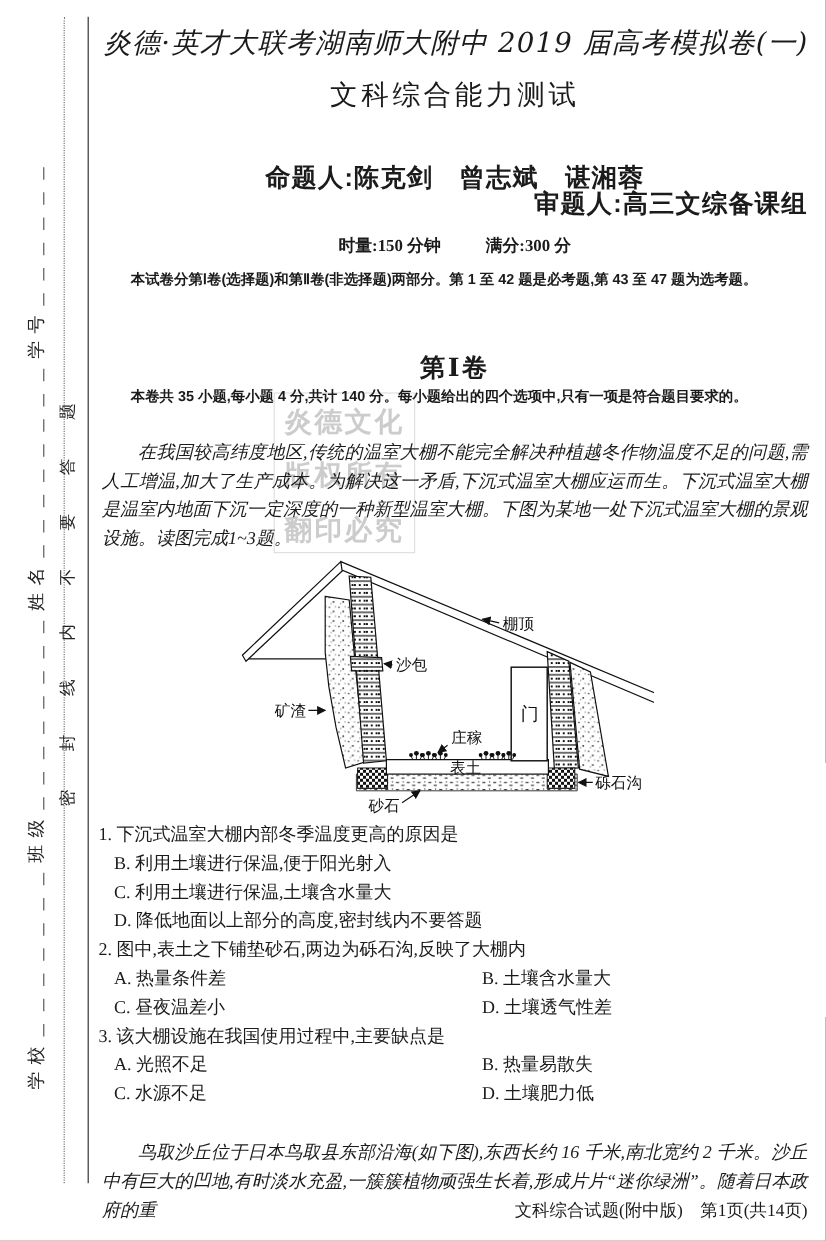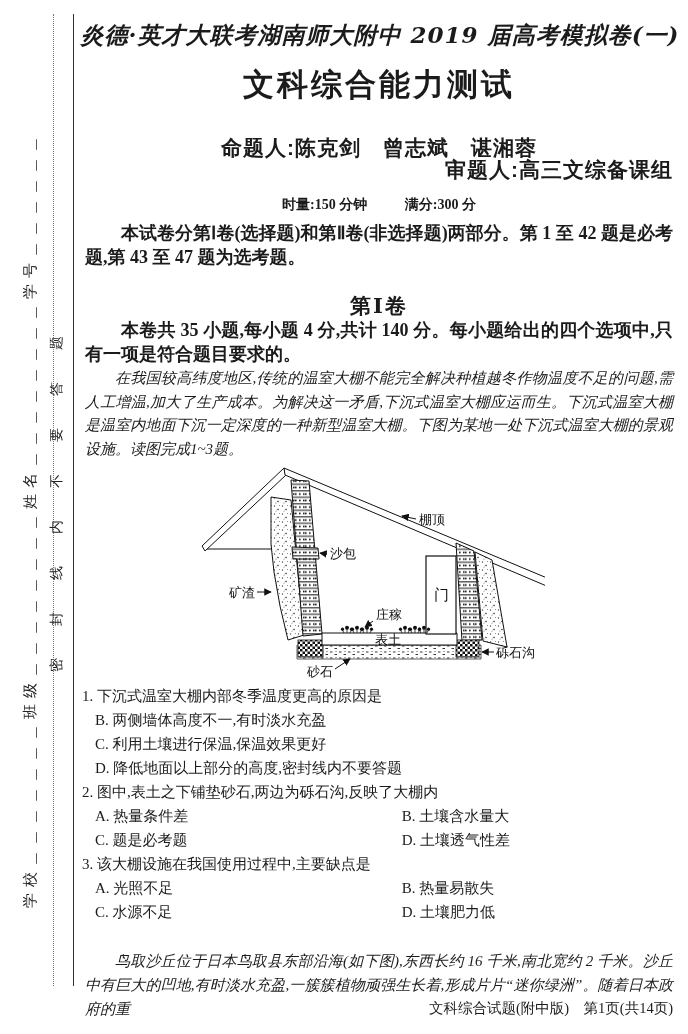--- a/index.html
+++ b/index.html
@@ -12,33 +12,33 @@
           transform:rotate(-90deg);font-size:15px;letter-spacing:6px;white-space:nowrap;color:#222;}
   .seal{position:absolute;left:48px;top:672px;width:380px;height:18px;transform-origin:0 0;
         transform:rotate(-90deg);font-size:14px;letter-spacing:32px;white-space:nowrap;color:#222;}
   
   .wm{position:absolute;left:228px;top:327px;width:116px;height:132px;border:1px solid #e0e0e0;}
   .wm-line{position:absolute;width:100%;text-align:center;color:#cccccc;font-weight:bold;
            font-size:23px;letter-spacing:2px;font-family:"Liberation Sans","DejaVu Sans",sans-serif;}
   .wm1{top:8px;} .wm2{top:52px;} .wm3{top:98px;}
   
   .hdr-series{position:absolute;top:20px;left:78px;width:604px;text-align:center;white-space:nowrap;
-              font-family:"DejaVu Serif",serif;font-style:italic;font-weight:bold;font-size:23px;letter-spacing:1px;}
+              font-family:"DejaVu Serif",serif;font-style:italic;font-weight:normal;font-size:23px;letter-spacing:1px;}
   .hdr-title{position:absolute;top:64px;left:85px;width:588px;text-align:center;
-             font-family:"Liberation Sans","DejaVu Sans",sans-serif;font-weight:bold;font-size:31px;letter-spacing:3px;}
+             font-family:"Liberation Sans","DejaVu Sans",sans-serif;font-weight:normal;font-size:23px;letter-spacing:3px;}
   .hdr-setters{position:absolute;top:122px;left:85px;width:588px;text-align:center;
                font-family:"Liberation Sans","DejaVu Sans",sans-serif;font-weight:bold;font-size:21px;letter-spacing:1px;margin-top:12px;}
   .hdr-reviewers{position:absolute;top:156px;left:85px;width:588px;text-align:right;
                font-family:"Liberation Sans","DejaVu Sans",sans-serif;font-weight:bold;font-size:21px;letter-spacing:1px;}
   .hdr-meta{position:absolute;top:196px;left:85px;width:588px;text-align:center;
             font-weight:bold;font-size:14px;}
   .hdr-meta .gap{margin-left:34px;}
   
   .para{position:absolute;left:85px;width:588px;text-align:justify;}
-  .bold-sans{font-family:Liberation Serif, serif;font-weight:bold;font-size:18px;line-height:24px;text-indent:2em;}
+  .bold-sans{font-family:Liberation Sans, sans-serif;font-weight:bold;font-size:12px;line-height:24px;text-indent:2em;}
   .p1{top:221px;}
   .sec-title{position:absolute;top:281px;left:85px;width:588px;text-align:center;
              font-weight:bold;font-size:21px;letter-spacing:2px;margin-top:11px;}
   .p2{top:318px;}
   .kai{font-style:italic;font-size:15px;line-height:23.5px;text-indent:2em;}
   .p3{top:367px;}
   .p4{top:949px;line-height:24px;}
   
   .diagram{position:absolute;left:185px;top:464px;width:360px;height:222px;}
   .diagram text{font-family:"Liberation Serif","DejaVu Serif",serif;font-size:13px;fill:#111;}
@@ -49,20 +49,25 @@
   .opt{padding-left:13px;white-space:nowrap;}
   .optrow{padding-left:13px;white-space:nowrap;}
   .optrow .o1{display:inline-block;width:303px;}
   .footer{position:absolute;top:999px;left:85px;width:588px;text-align:right;font-size:14.5px;}
 </style>
 </head>
 <body>
 
 <div class="page">
 
+  <div class="wm">
+    <div class="wm-line wm1">炎德文化</div>
+    <div class="wm-line wm2">版权所有</div>
+    <div class="wm-line wm3">翻印必究</div>
+  </div>
 
   <div class="vline-dotted"></div>
   <div class="vline-solid"></div>
   <div class="fields">学校＿＿＿＿＿＿＿班级＿＿＿＿＿＿＿＿姓名＿＿＿＿＿＿＿＿学号＿＿＿＿＿＿</div>
   <div class="seal">密封线内不要答题</div>
 
   <div class="hdr-series">炎德·英才大联考湖南师大附中 2019 届高考模拟卷(一)</div>
   <div class="hdr-title">文科综合能力测试</div>
   <div class="hdr-setters">命题人:陈克剑　曾志斌　谌湘蓉</div>
   <div class="hdr-reviewers">审题人:高三文综备课组</div>
@@ -145,31 +150,31 @@
     <text x="249" y="136" class="door-t">门</text>
     <text x="190" y="180">表土</text>
     <line x1="309" y1="188" x2="297" y2="188" stroke="#111" stroke-width="1" marker-end="url(#arr)"></line>
     <text x="311" y="193">砾石沟</text>
     <line x1="150" y1="205" x2="165" y2="195" stroke="#111" stroke-width="1" marker-end="url(#arr)"></line>
     <text x="122" y="212">砂石</text>
   </svg>
 
   <div class="questions">
     <div class="q-stem">1. 下沉式温室大棚内部冬季温度更高的原因是</div>
-    <div class="opt">B. 两侧墙体高度不一,有时淡水充盈</div>
-    <div class="opt">C. 利用土壤进行保温,保温效果更好</div>
+    <div class="opt">B. 利用土壤进行保温,便于阳光射入</div>
+    <div class="opt">C. 利用土壤进行保温,土壤含水量大</div>
     <div class="opt">D. 降低地面以上部分的高度,密封线内不要答题</div>
 
     <div class="q-stem">2. 图中,表土之下铺垫砂石,两边为砾石沟,反映了大棚内</div>
     <div class="optrow">
       <span class="o1">A. 热量条件差</span>
       <span class="o2">B. 土壤含水量大</span>
     </div>
     <div class="optrow">
-      <span class="o1">C. 题是必考题</span>
+      <span class="o1">C. 昼夜温差小</span>
       <span class="o2">D. 土壤透气性差</span>
     </div>
 
     <div class="q-stem">3. 该大棚设施在我国使用过程中,主要缺点是</div>
     <div class="optrow">
       <span class="o1">A. 光照不足</span>
       <span class="o2">B. 热量易散失</span>
     </div>
     <div class="optrow">
       <span class="o1">C. 水源不足</span>

